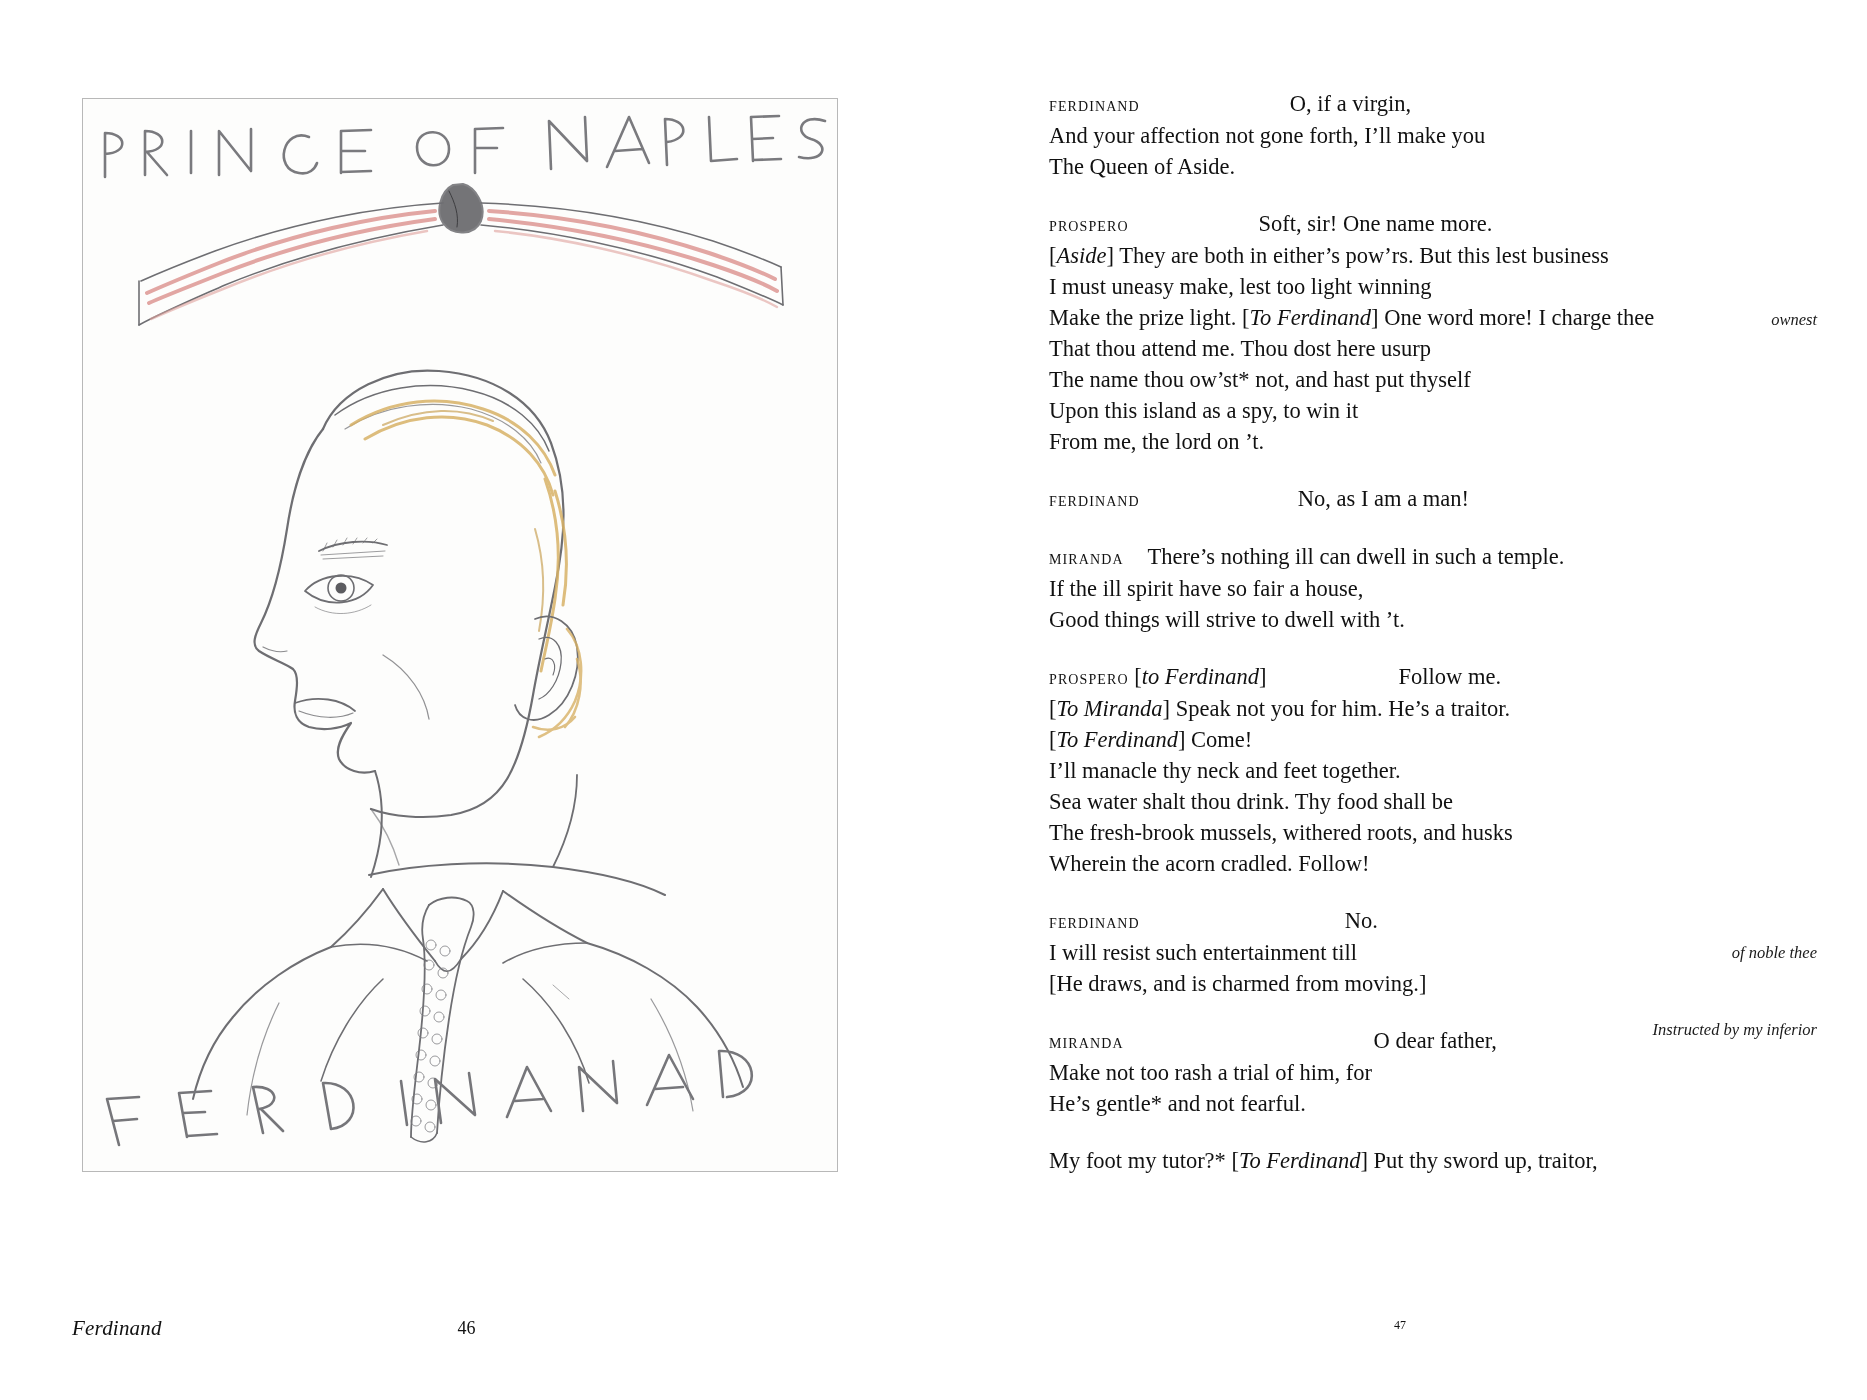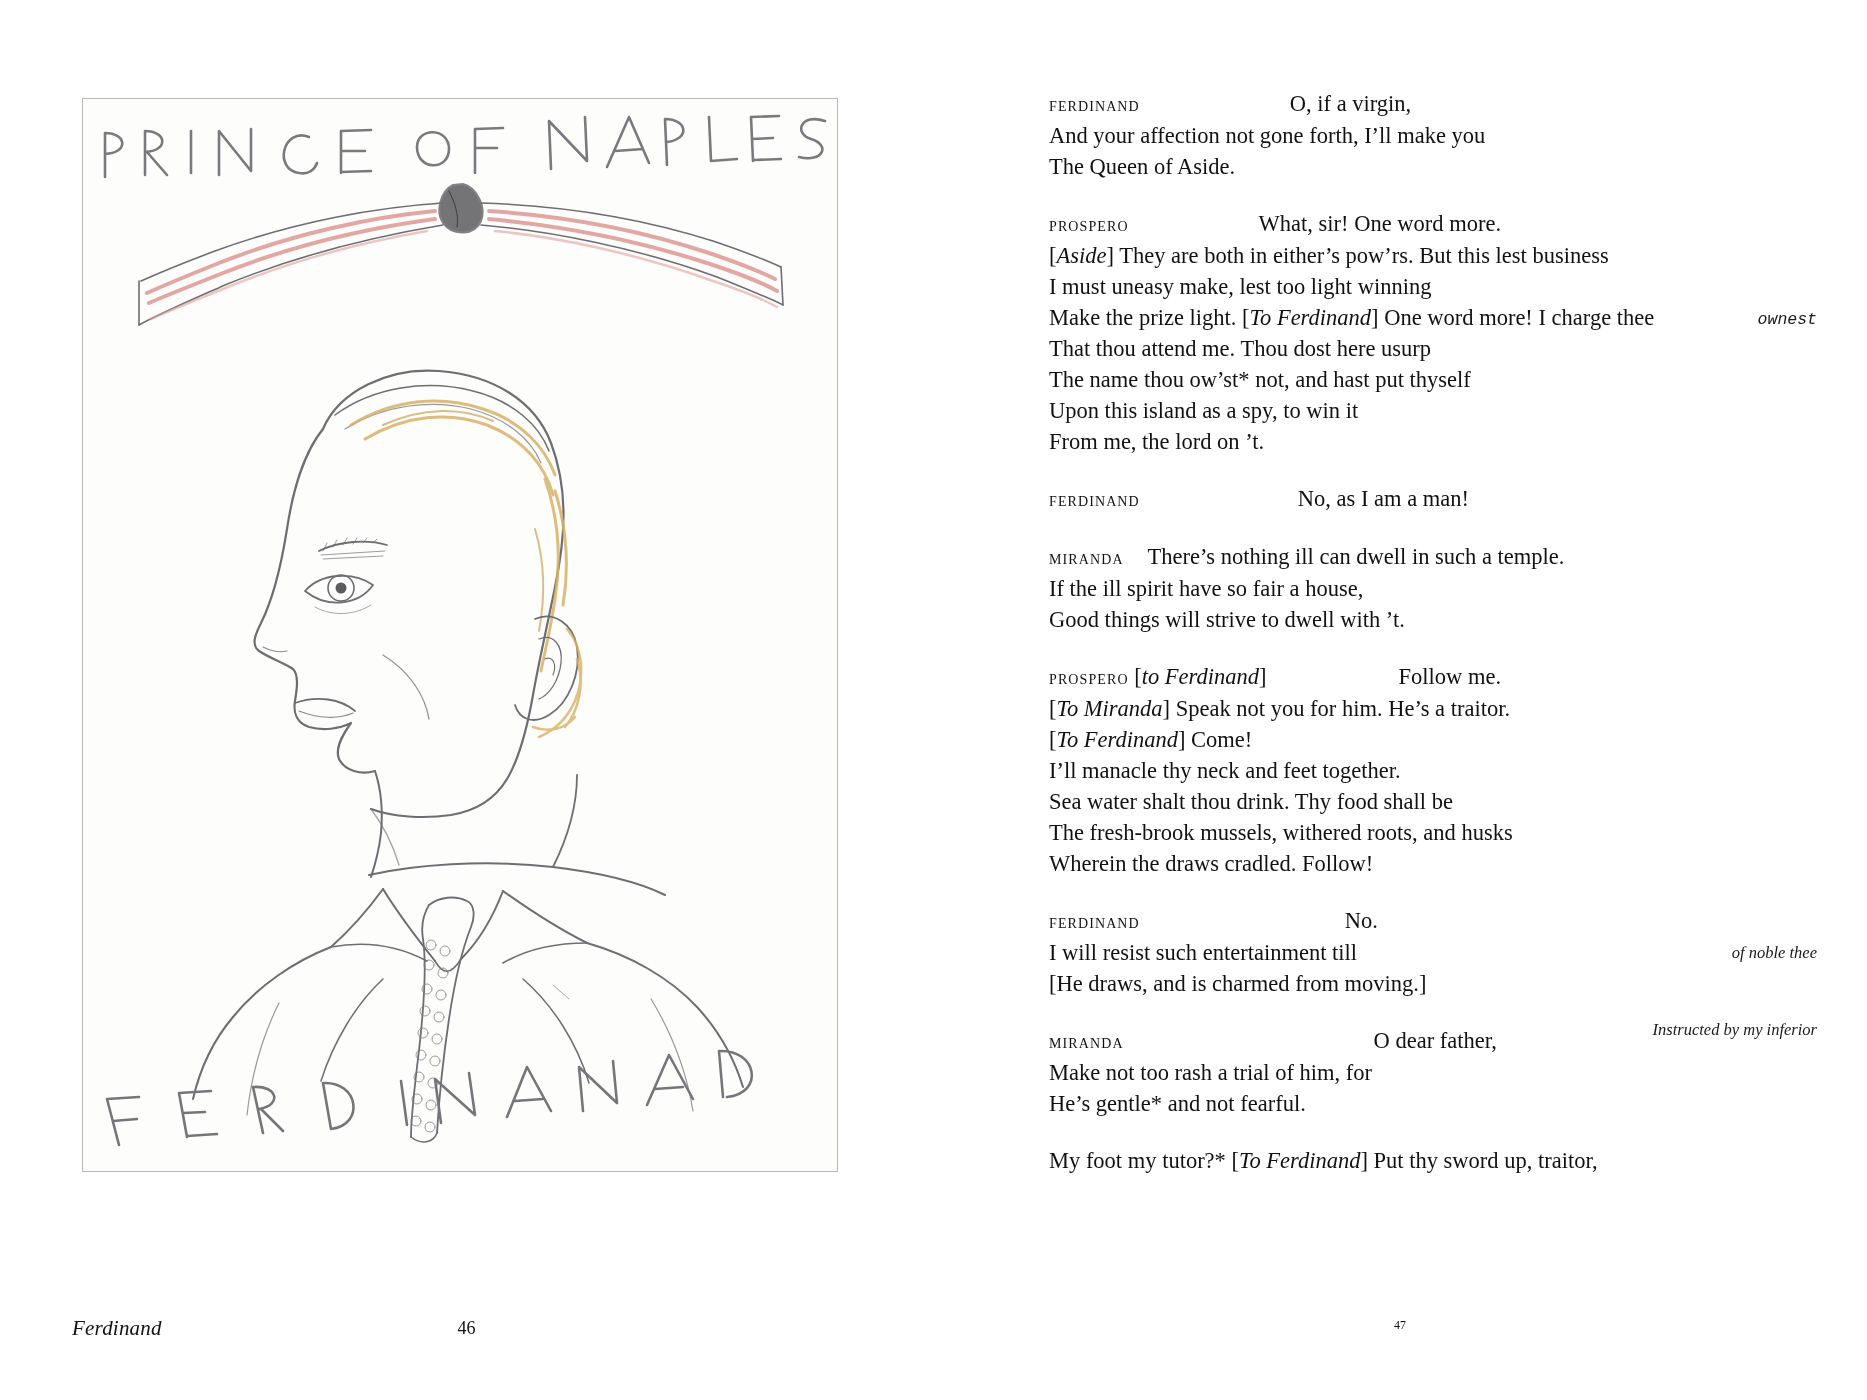--- a/index.html
+++ b/index.html
@@ -304,21 +304,21 @@
 
   <div id="text-column">
 
     <div class="speech">
       <div class="line"><span class="speaker">FERDINAND</span><span class="pad-1"></span><span>O, if a virgin,</span></div>
       <div class="line">And your affection not gone forth, I’ll make you</div>
       <div class="line">The Queen of Aside.</div>
     </div>
 
     <div class="speech">
-      <div class="line"><span class="speaker">PROSPERO</span><span class="pad-2"></span><span>What, sir! One word more.</span></div>
+      <div class="line"><span class="speaker">PROSPERO</span><span class="pad-2"></span><span>Soft, sir! One name more.</span></div>
       <div class="line"><span>[</span><span class="sd">Aside</span><span>] They are both in either’s pow’rs. But this lest business</span></div>
       <div class="line">I must uneasy make, lest too light winning</div>
       <div class="line"><span>Make the prize light. [</span><span class="sd">To Ferdinand</span><span>] One word more! I charge thee</span></div>
       <div class="line">That thou attend me. Thou dost here usurp</div>
       <div class="line">The name thou ow’st* not, and hast put thyself</div>
       <div class="line">Upon this island as a spy, to win it</div>
       <div class="line">From me, the lord on ’t.</div>
     </div>
 
     <div class="speech">
@@ -331,21 +331,21 @@
       <div class="line">Good things will strive to dwell with ’t.</div>
     </div>
 
     <div class="speech">
       <div class="line"><span class="speaker">PROSPERO</span> <span>[</span><span class="sd">to Ferdinand</span><span>]</span><span class="pad-5"></span><span>Follow me.</span></div>
       <div class="line"><span>[</span><span class="sd">To Miranda</span><span>] Speak not you for him. He’s a traitor.</span></div>
       <div class="line"><span>[</span><span class="sd">To Ferdinand</span><span>] Come!</span></div>
       <div class="line">I’ll manacle thy neck and feet together.</div>
       <div class="line">Sea water shalt thou drink. Thy food shall be</div>
       <div class="line">The fresh-brook mussels, withered roots, and husks</div>
-      <div class="line">Wherein the draws cradled. Follow!</div>
+      <div class="line">Wherein the acorn cradled. Follow!</div>
     </div>
 
     <div class="speech">
       <div class="line"><span class="speaker">FERDINAND</span><span class="pad-6"></span><span>No.</span></div>
       <div class="line">I will resist such entertainment till</div>
       <div class="line">[He draws, and is charmed from moving.]</div>
     </div>
 
     <div class="speech">
       <div class="line"><span class="speaker">MIRANDA</span><span class="pad-7"></span><span>O dear father,</span></div>
@@ -353,19 +353,19 @@
       <div class="line">He’s gentle* and not fearful.</div>
     </div>
 
     <div class="speech">
       <div class="line"><span>My foot my tutor?* [</span><span class="sd">To Ferdinand</span><span>] Put thy sword up, traitor,</span></div>
     </div>
 
   </div>
 
   <div id="gloss-layer">
-    <div class="gloss" style="top:310px; right:50px;font-family:Liberation Mono, monospace;">ownest</div>
+    <div class="gloss" style="top:310px; right:50px;">ownest</div>
     <div class="gloss" style="top:943px; right:50px;">of noble thee</div>
     <div class="gloss" style="top:1020px; right:50px;">Instructed by my inferior</div>
   </div>
 
   <div id="right-folio-number">47</div>
 </div>
 
 </body></html>

